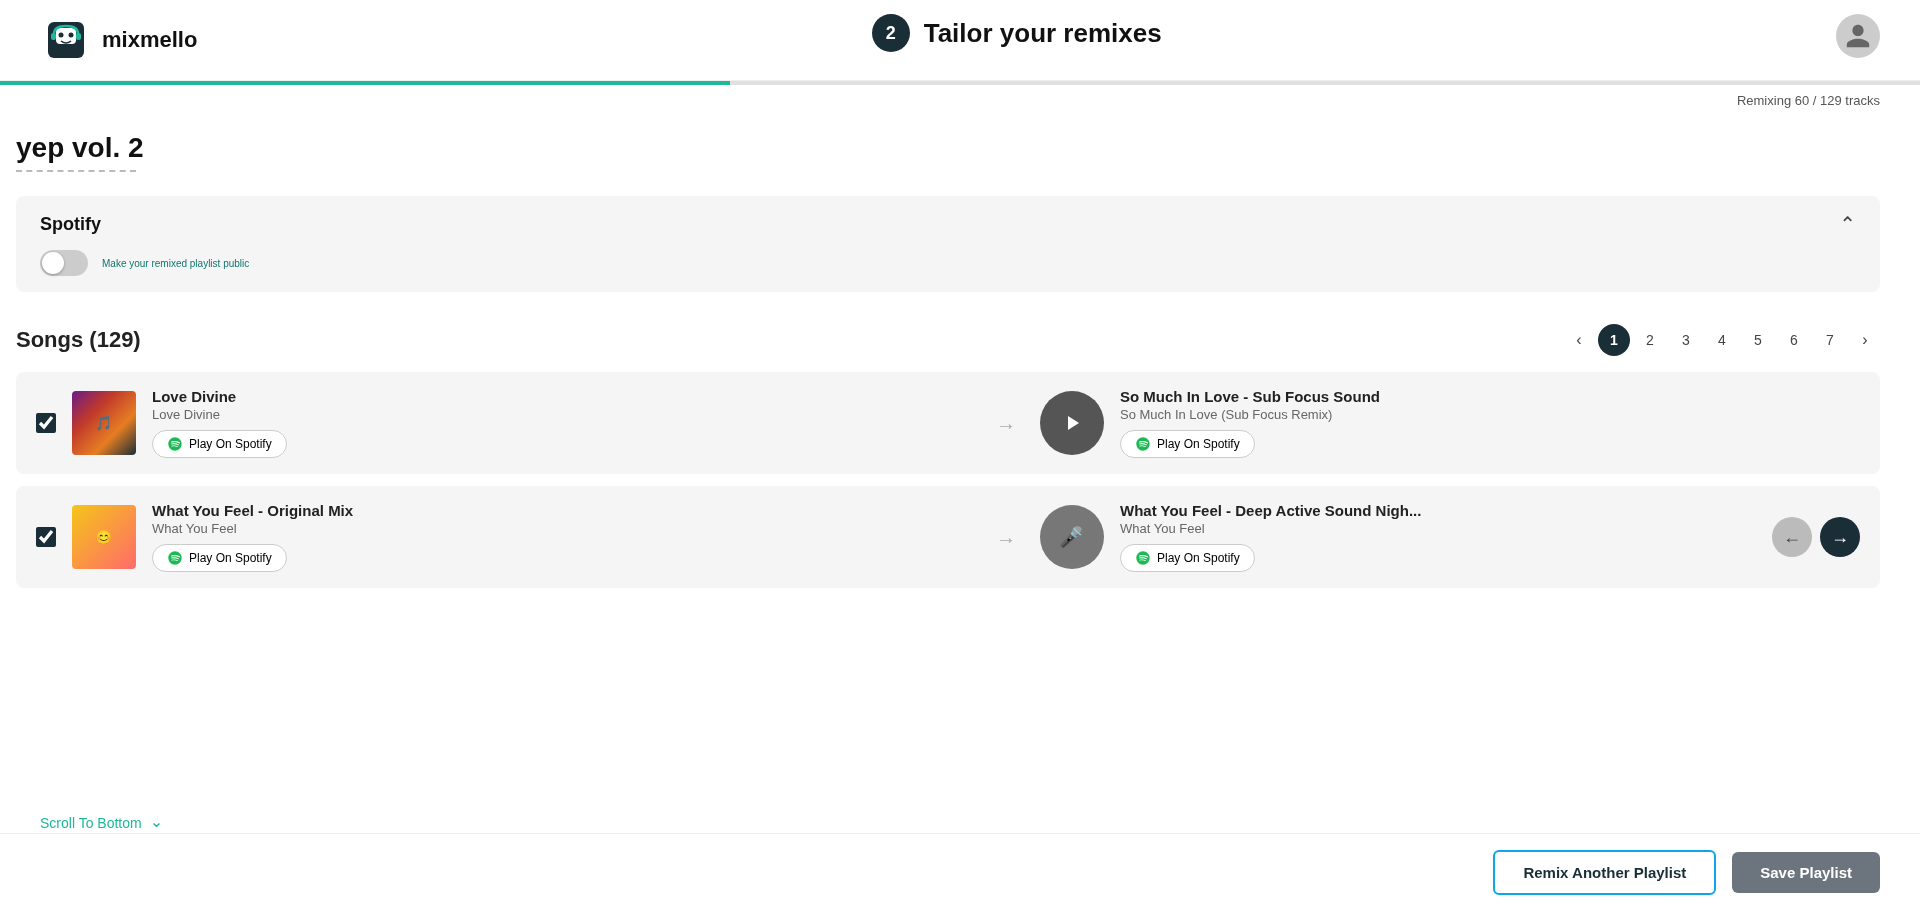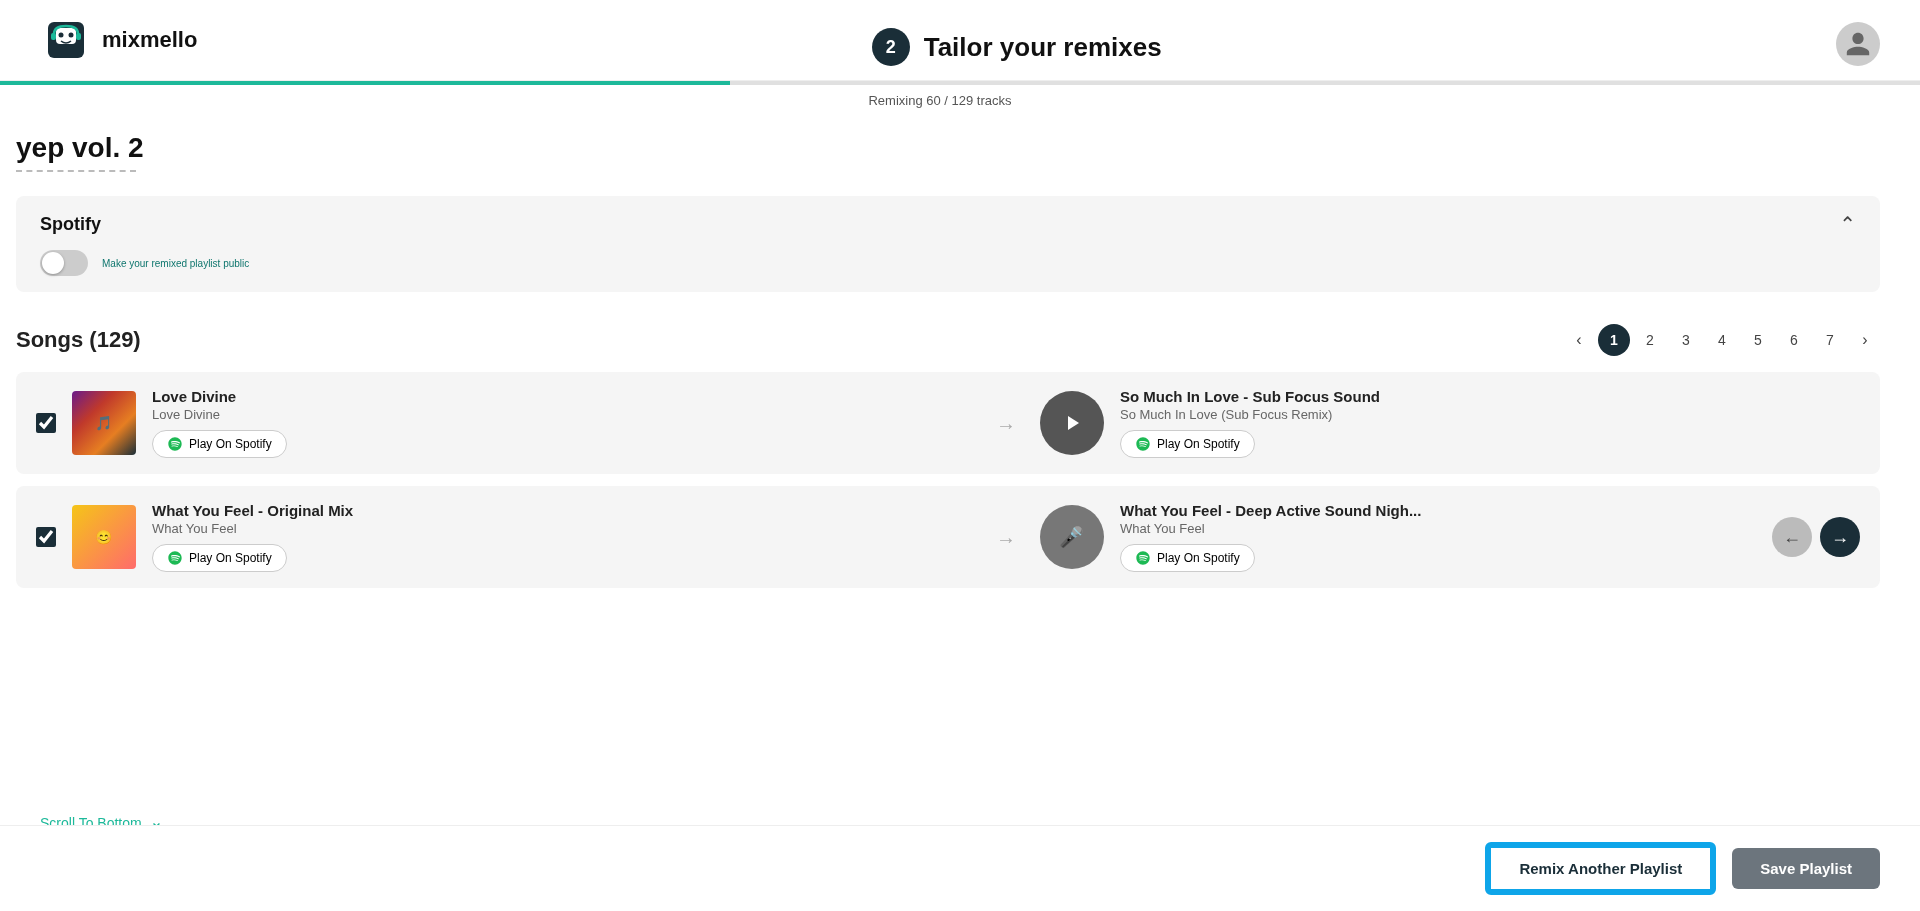--- a/index.html
+++ b/index.html
@@ -1,21 +1,21 @@
 <!DOCTYPE html>
 <html><head>
   <meta charset="utf-8">
   <style>
     * { box-sizing: border-box; margin: 0; padding: 0; }
     body { font-family: -apple-system, BlinkMacSystemFont, 'Segoe UI', sans-serif; background: #fff; color: #222; }
 
     
     .header {
       display: flex;
-      align-items: flex-end;
+      align-items: flex-start;
       justify-content: space-between;
       padding: 14px 40px;
       border-bottom: 1px solid #eee;
       position: relative;
     }
     .logo-area {
       display: flex;
       align-items: center;
       gap: 10px;
     }
@@ -72,21 +72,21 @@
       background: #e0e0e0;
     }
     .progress-bar-fill {
       height: 4px;
       background: #1db99a;
       width: 38%;
     }
 
     
     .remixing-info {
-      text-align: center;
+      text-align: right;
       font-size: 13px;
       color: #555;
       padding: 8px 40px 0 0;
     }
 
     
     .main {
       padding: 24px 40px 120px 16px;
     }
 
@@ -351,21 +351,21 @@
       background: #fff;
       border-top: 1px solid #eee;
       padding: 16px 40px;
       display: flex;
       align-items: center;
       justify-content: flex-end;
       gap: 16px;
     }
     .btn-outline {
       padding: 12px 28px;
-      border: 6px solid #0ea5e9;
+      border: 2px solid #0ea5e9;
       background: #fff;
       border-radius: 6px;
       font-size: 15px;
       font-weight: 600;
       cursor: pointer;
       color: #1a2e38;
     }
     .btn-solid {
       padding: 12px 28px;
       border: none;

